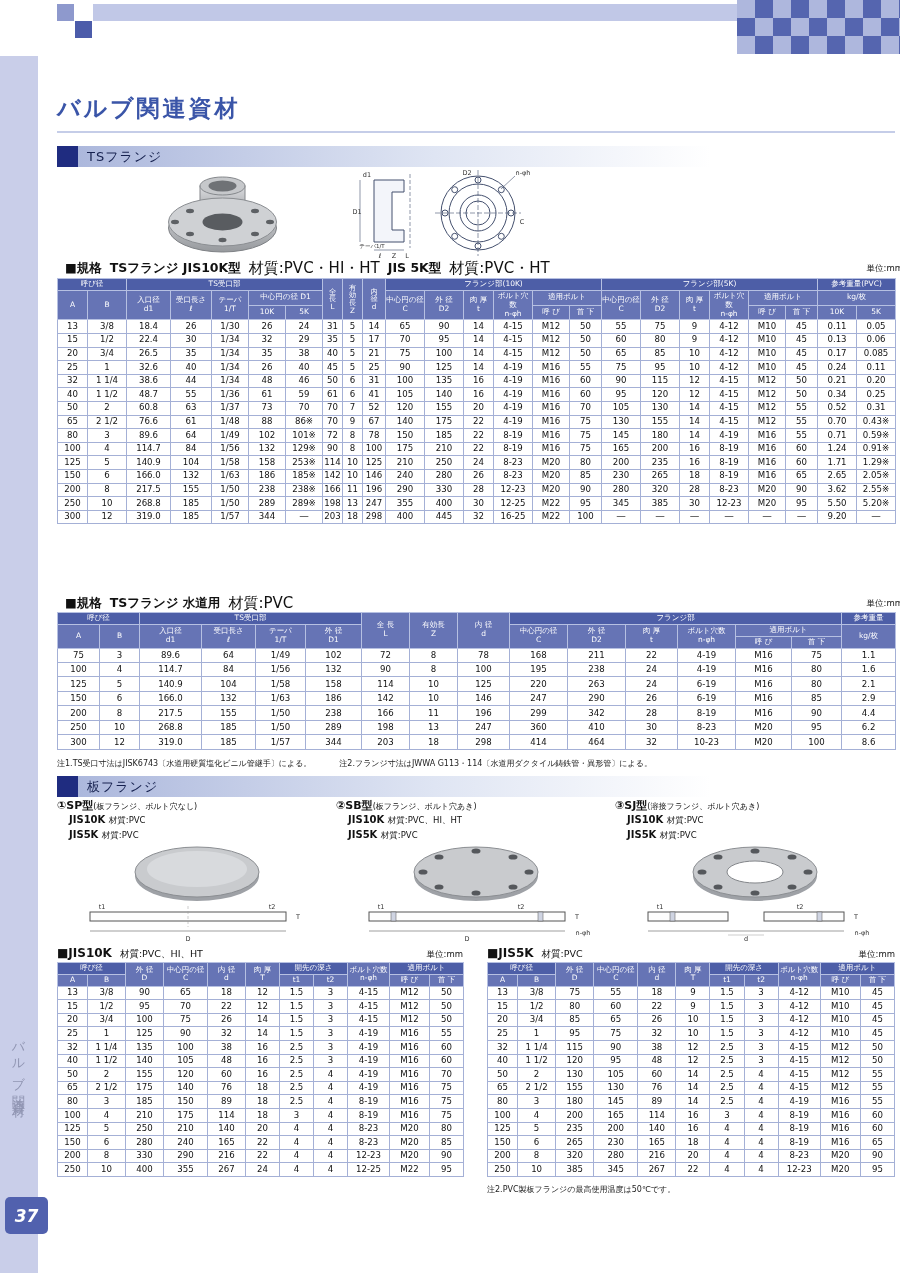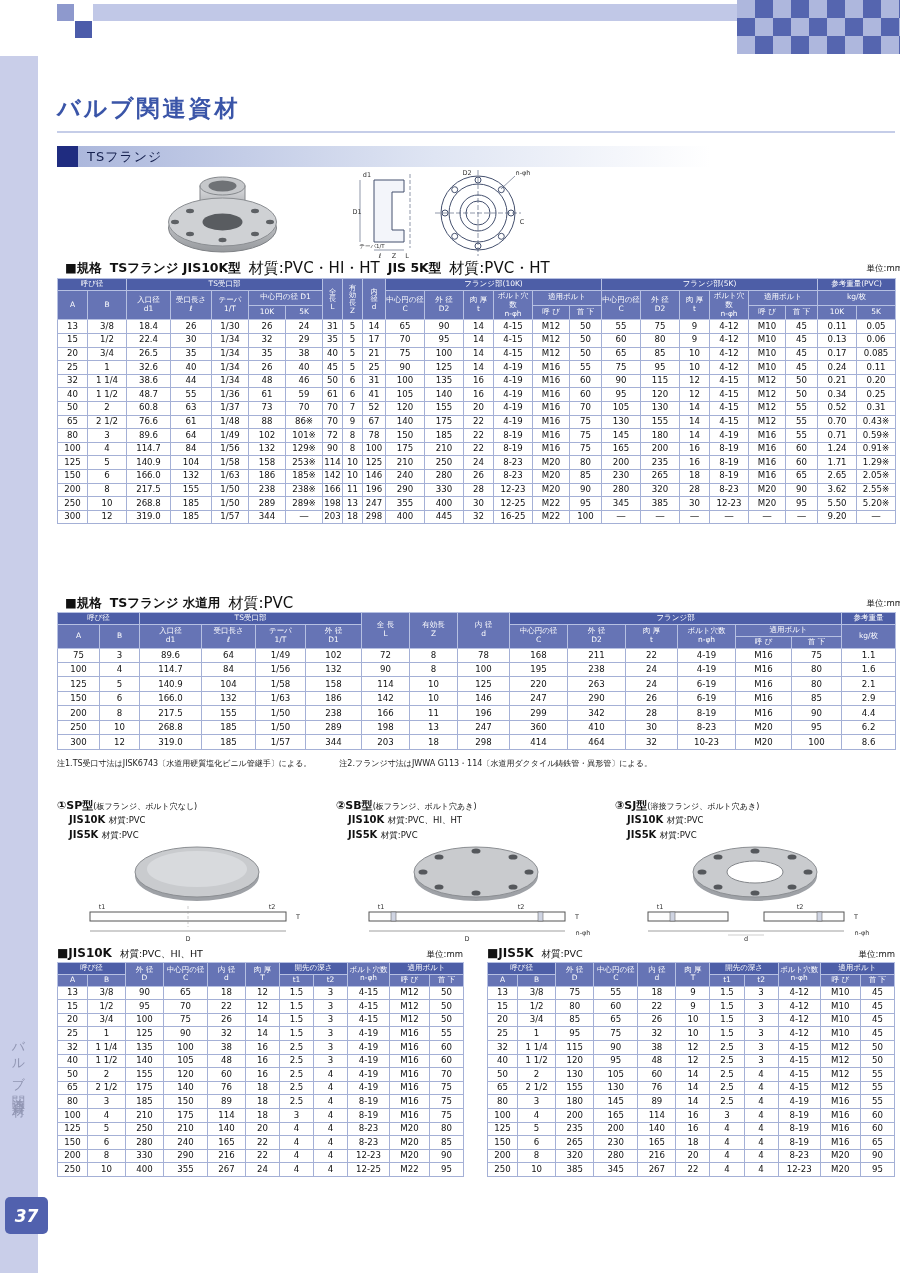--- a/index.html
+++ b/index.html
@@ -850,20 +850,24 @@
     </table>
   </div>
 
   <div class="abs notes notes2">
     <div class="nrow">
       <span>注1.TS受口寸法はJISK6743〔水道用硬質塩化ビニル管継手〕による。</span>
       <span>注2.フランジ寸法はJWWA G113・114〔水道用ダクタイル鋳鉄管・異形管〕による。</span>
     </div>
   </div>
 
+  <div class="abs band band2">
+    <div class="marker"></div>
+    <div class="btitle">板フランジ</div>
+  </div>
 
   <div class="abs types">
 
     <div class="type-col">
       <div class="tline">
         <span>①SP型</span><span class="tdesc">(板フランジ、ボルト穴なし)</span>
       </div>
       <div class="mline"><span>JIS10K</span> <span class="msmall">材質:PVC</span></div>
       <div class="mline"><span>JIS5K</span> <span class="msmall">材質:PVC</span></div>
       <svg width="150" height="62" viewBox="0 0 150 62">
@@ -1404,14 +1408,17 @@
             <td>22</td>
             <td>4</td>
             <td>4</td>
             <td>12-23</td>
             <td>M20</td>
             <td>95</td>
           </tr>
         </tbody>
     </table>
   </div>
+  <div class="abs notes k5-notes">
+    <div>注2.PVC製板フランジの最高使用温度は50℃です。</div>
+  </div>
 
 </div>
 
 </body></html>

